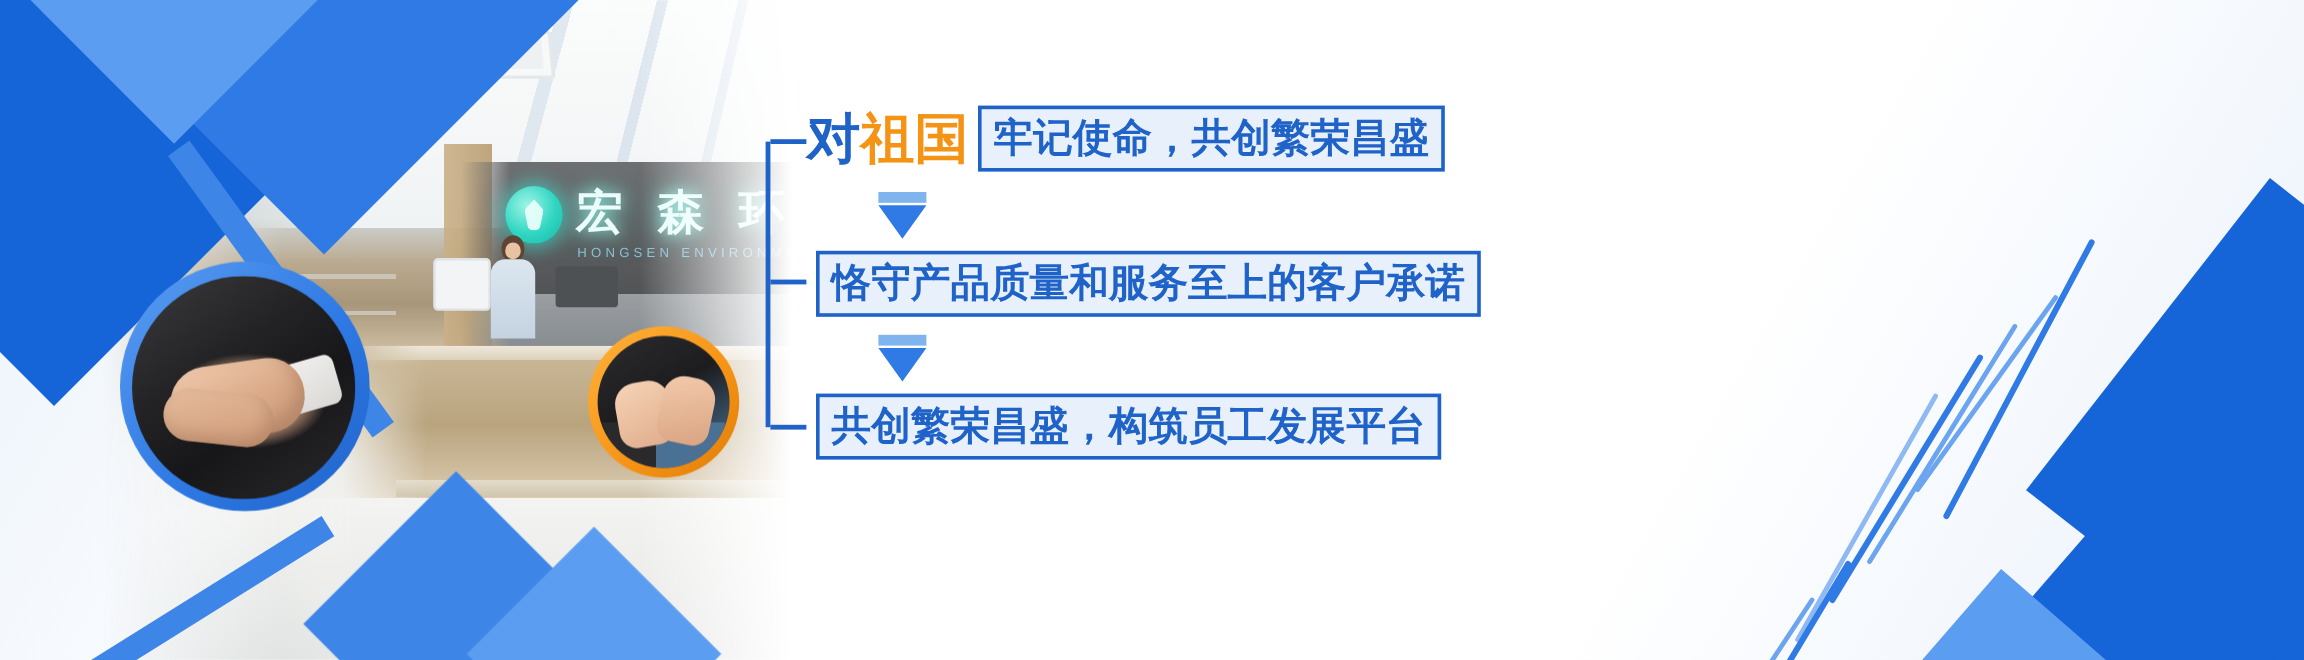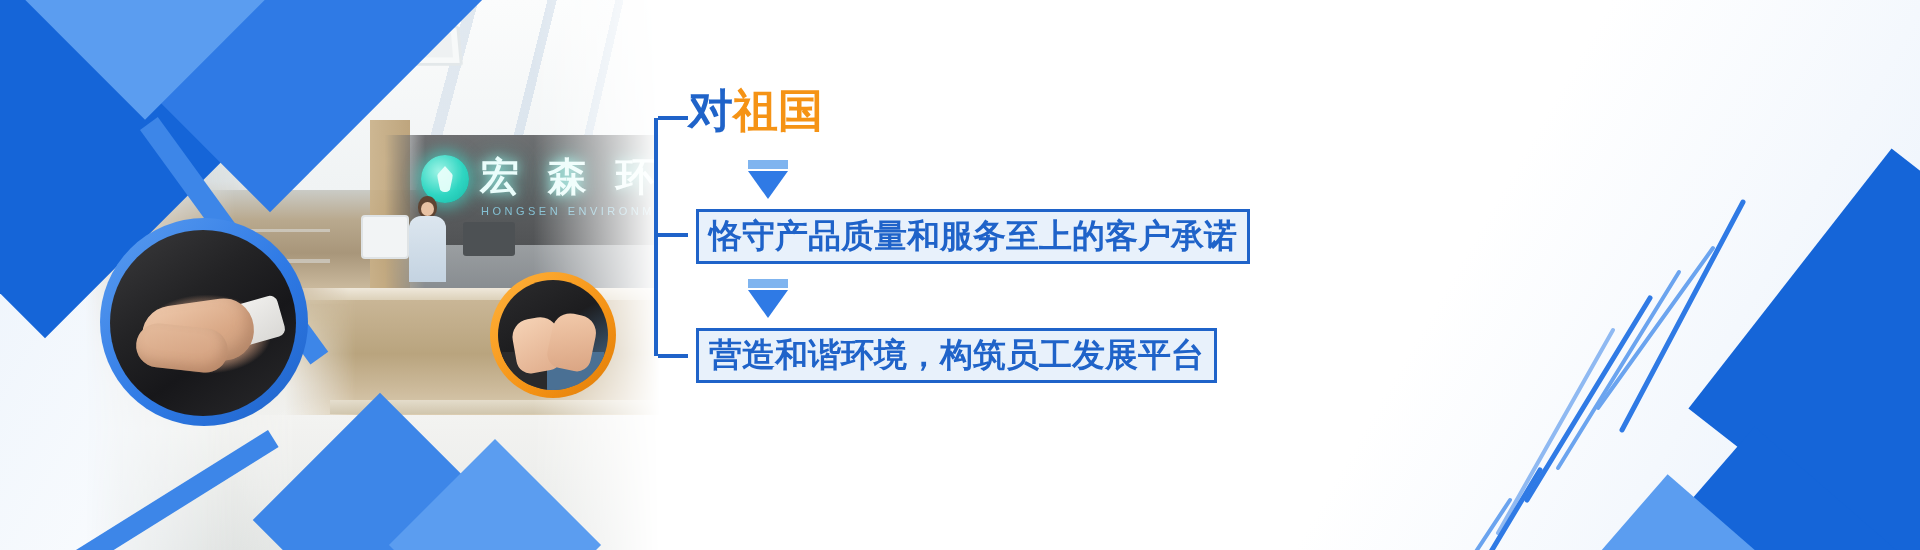--- a/index.html
+++ b/index.html
@@ -232,21 +232,21 @@
   .poly-r-bot1{
     position:absolute;left:1660px;top:470px;width:210px;height:210px;
     background:#1565d8;transform:rotate(41deg);
   }
   .poly-r-bot2{
     position:absolute;left:1600px;top:505px;width:150px;height:150px;
     background:#5b9df0;transform:rotate(41deg);
   }
 
   
-  .text-block{position:absolute;left:640px;top:0;width:780px;height:446px;}
+  .text-block{position:absolute;left:624px;top:0;width:780px;height:446px;}
   .bracket{
     position:absolute;left:14px;top:118px;width:30px;height:238px;
     border-left:4px solid #1f63c9;
   }
   .bracket .tick{
     position:absolute;left:0;width:30px;height:0;border-top:4px solid #1f63c9;
   }
   .tick-1{top:-2px;}
   .tick-2{top:115px;}
   .tick-3{top:236px;}
@@ -353,38 +353,39 @@
   <div class="text-block">
 
     <div class="bracket">
       <div class="tick tick-1"></div>
       <div class="tick tick-2"></div>
       <div class="tick tick-3"></div>
     </div>
 
     <div class="row row-1">
       <span class="lead"><span class="c-blue">对</span><span class="c-orange">祖国</span></span>
+      <span class="slogan">牢记使命，共创繁荣昌盛</span>
     </div>
 
     <div class="arrow arrow-1">
       <div class="cap"></div>
       <div class="tri"></div>
     </div>
 
     <div class="row row-2">
       <span class="slogan">恪守产品质量和服务至上的客户承诺</span>
     </div>
 
     <div class="arrow arrow-2">
       <div class="cap"></div>
       <div class="tri"></div>
     </div>
 
     <div class="row row-3">
-      <span class="slogan">营造和谐环境，构筑员工发展平台</span>
+      <span class="slogan">共创繁荣昌盛，构筑员工发展平台</span>
     </div>
   </div>
 
   <svg width="1920" height="550" style="position:absolute;left:0;top:0;pointer-events:none;">
     <g stroke-linecap="round" fill="none">
       <line x1="1743" y1="202" x2="1622" y2="430" stroke="#2f7ae5" stroke-width="5"></line>
       <line x1="1713" y1="248" x2="1598" y2="408" stroke="#6ba4ef" stroke-width="4"></line>
       <line x1="1679" y1="272" x2="1558" y2="468" stroke="#6ba4ef" stroke-width="4"></line>
       <line x1="1650" y1="298" x2="1527" y2="500" stroke="#2f7ae5" stroke-width="5"></line>
       <line x1="1613" y1="330" x2="1498" y2="533" stroke="#8fb9f2" stroke-width="4"></line>

